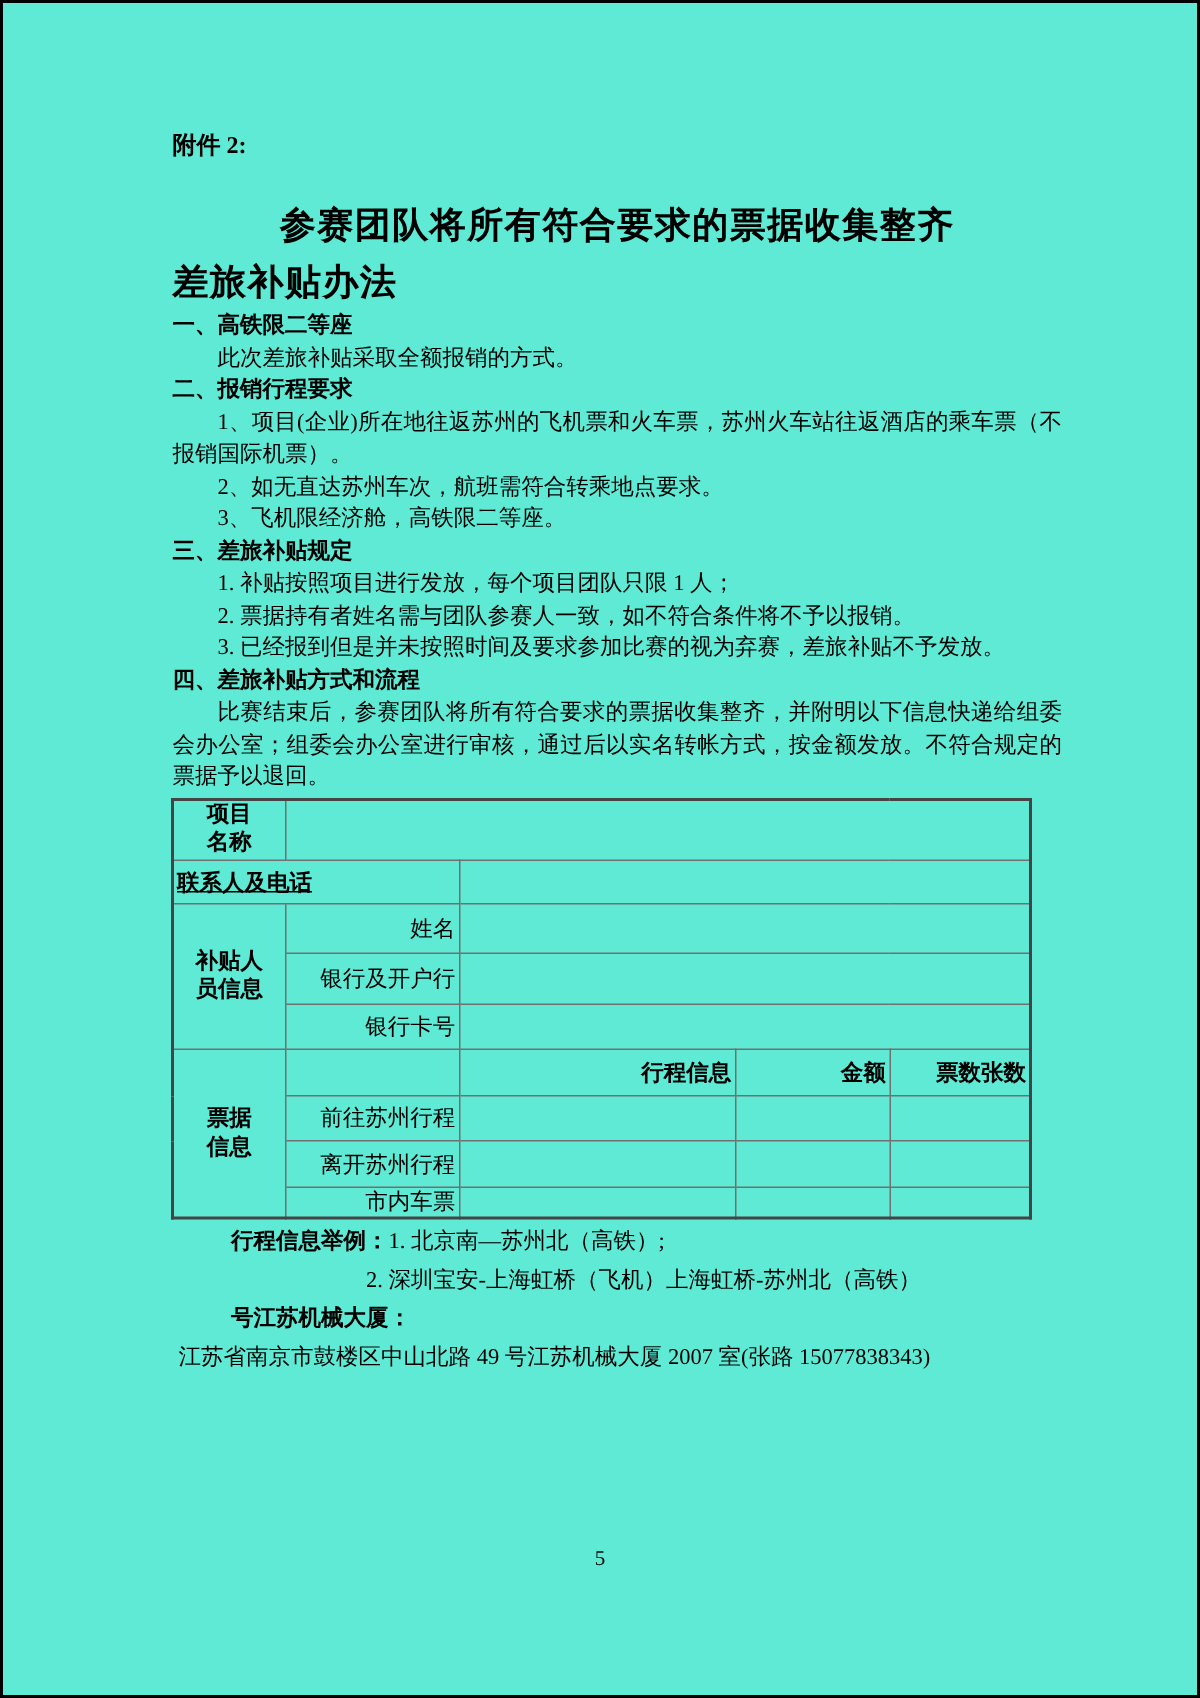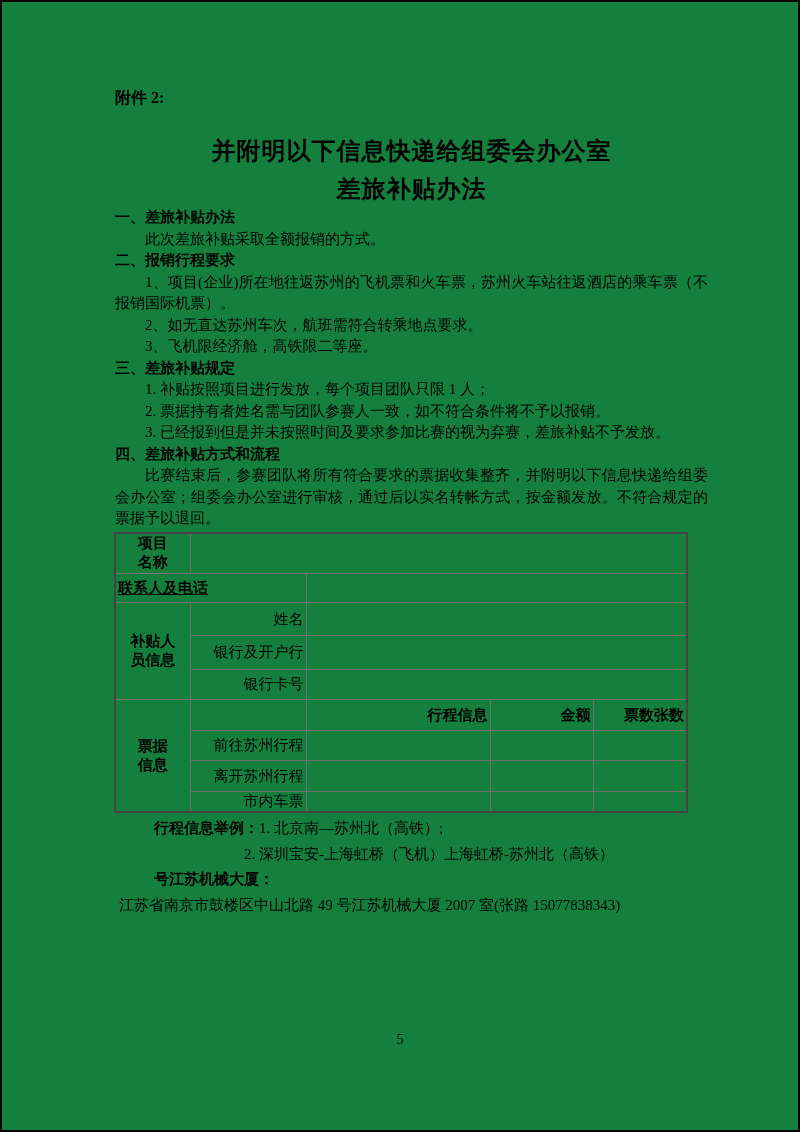--- a/index.html
+++ b/index.html
@@ -1,29 +1,29 @@
 <!DOCTYPE html>
 <html><head>
 <meta charset="utf-8">
 <style>
   html,body { margin:0; padding:0; background:#fff; }
   .page {
     position:relative;
     width:800px; height:1132px;
     box-sizing:border-box;
     border:2px solid #000;
-    background:#15803d;
+    background:#5eead4;
     font-family:"Liberation Serif","DejaVu Serif",serif;
     color:#000;
     overflow:hidden;
   }
   .content { padding:85px 90px 0 113px; }
   .attach { font-weight:bold; font-size:16px; line-height:22px; }
   .title1 { margin:26px 0 0 0; font-size:24px; font-weight:bold; text-align:center; line-height:32px; letter-spacing:1px; }
-  .title2 { margin:6px 0 2px 0; font-size:24px; font-weight:bold; text-align:center; line-height:32px; letter-spacing:1px; }
+  .title2 { margin:6px 0 2px 0; font-size:24px; font-weight:bold; text-align:left; line-height:32px; letter-spacing:1px; }
   .body p { margin:0; font-size:15px; line-height:21.5px; text-align:justify; }
   .indent { text-indent:2em; }
   .h { font-weight:bold; }
   table.form {
     border-collapse:collapse;
     table-layout:fixed;
     width:572px;
     margin:2px 0 0 -1px;
     border:2px solid #444;
   }
@@ -54,25 +54,25 @@
   }
 </style>
 </head>
 <body>
 
 <div class="page">
   <div class="content">
 
     <div class="attach">附件 2:</div>
 
-    <div class="title1">并附明以下信息快递给组委会办公室</div>
+    <div class="title1">参赛团队将所有符合要求的票据收集整齐</div>
     <div class="title2">差旅补贴办法</div>
 
     <div class="body">
-      <p class="h">一、差旅补贴办法</p>
+      <p class="h">一、高铁限二等座</p>
       <p class="indent">此次差旅补贴采取全额报销的方式。</p>
       <p class="h">二、报销行程要求</p>
       <p class="indent">1、项目(企业)所在地往返苏州的飞机票和火车票，苏州火车站往返酒店的乘车票（不报销国际机票）。</p>
       <p class="indent">2、如无直达苏州车次，航班需符合转乘地点要求。</p>
       <p class="indent">3、飞机限经济舱，高铁限二等座。</p>
       <p class="h">三、差旅补贴规定</p>
       <p class="indent">1. 补贴按照项目进行发放，每个项目团队只限 1 人；</p>
       <p class="indent">2. 票据持有者姓名需与团队参赛人一致，如不符合条件将不予以报销。</p>
       <p class="indent">3. 已经报到但是并未按照时间及要求参加比赛的视为弃赛，差旅补贴不予发放。</p>
       <p class="h">四、差旅补贴方式和流程</p>

